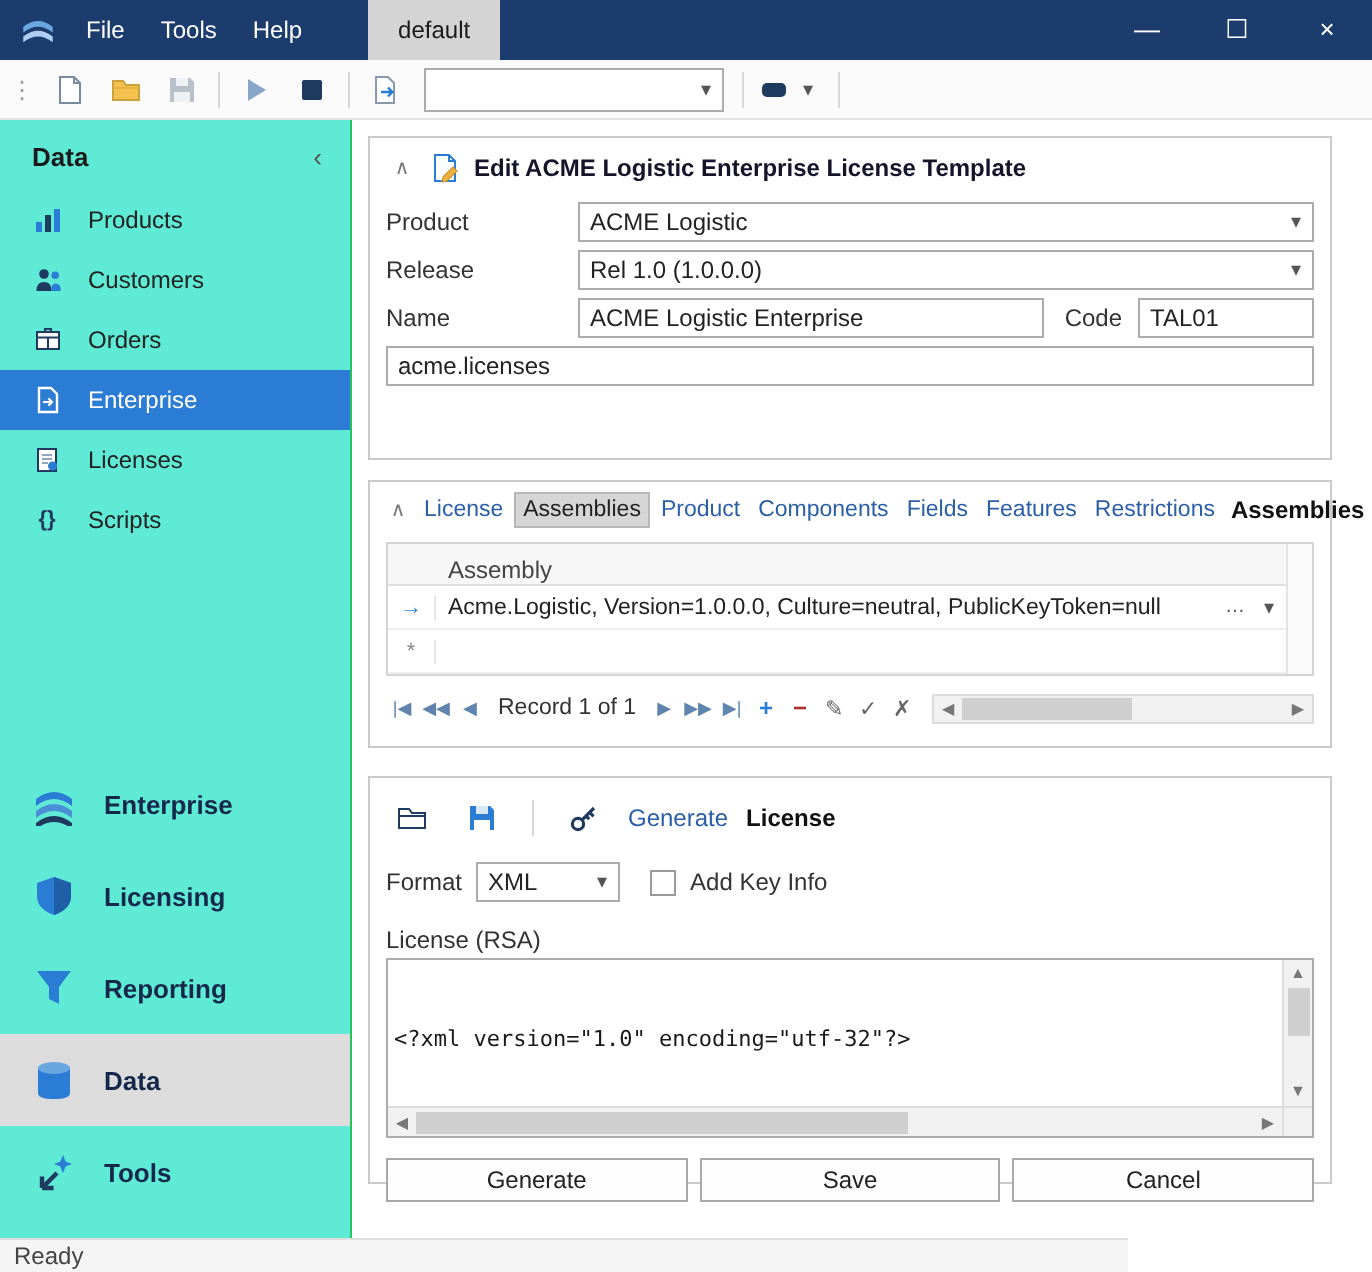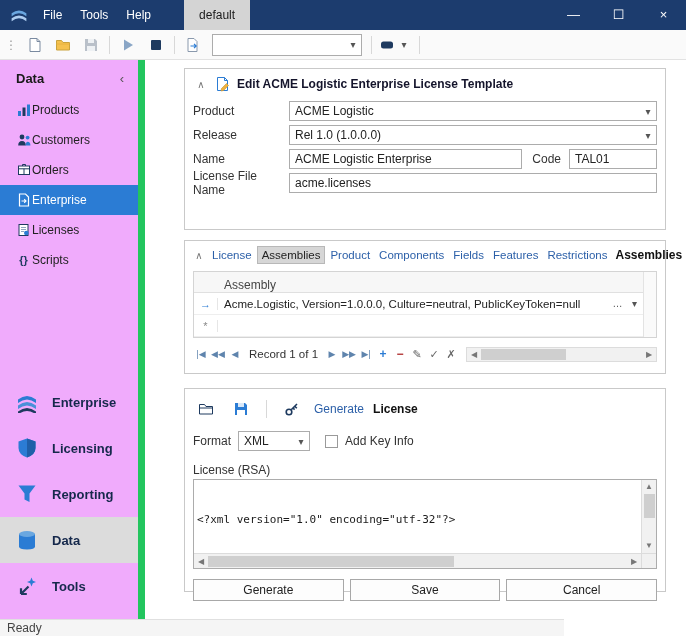--- a/index.html
+++ b/index.html
@@ -19,25 +19,25 @@
   .toolbar{position:absolute;left:0;top:30px;width:686px;height:30px;background:#fafafa;border-bottom:1px solid #e2e2e2;display:flex;align-items:center;padding:0 4px;gap:2px}
   .grip{color:#9a9a9a;padding:0 3px 0 1px}
   .tb-btn{width:26px;height:24px;display:flex;align-items:center;justify-content:center}
   .tb-sep{width:1px;height:18px;background:#d8d8d8;margin:0 3px}
   .tb-combo{width:150px;height:22px;border:1px solid #acacac;background:#fff;display:flex;align-items:center;margin:0 4px}
   .tb-combo input{flex:1;border:0;outline:0;height:100%;padding:0 4px;font:inherit;min-width:0}
   .combo-arrow{width:16px;text-align:center;color:#555;font-size:10px;flex:none}
   .tb-drop{display:flex;align-items:center;padding:0 2px;gap:1px}
 
   
-  .sidebar{position:absolute;left:0;top:60px;width:145px;height:559px;background:#f0abfc;border-right:7px solid #22c55e}
+  .sidebar{position:absolute;left:0;top:60px;width:176px;height:559px;background:#5eead4;border-right:1px solid #22c55e}
   .side-header{display:flex;align-items:center;justify-content:space-between;padding:11px 14px 9px 16px}
   .side-header .t{font-weight:bold;font-size:13px;color:#1a1a1a}
   .side-header .c{color:#555;font-size:13px}
-  .nav-item{display:flex;align-items:center;gap:1px;height:30px;padding-left:16px;color:#222}
+  .nav-item{display:flex;align-items:center;gap:13px;height:30px;padding-left:16px;color:#222}
   .nav-item.selected{background:#2b7cd4;color:#fff}
   .nav-icn{width:15px;flex:none;display:flex;justify-content:center}
   .glyph-icn{font-weight:bold;color:#1e3a5f;font-size:11px}
   .modules{position:absolute;left:0;bottom:10px;width:100%}
   .module{display:flex;align-items:center;gap:13px;height:46px;padding-left:15px}
   .module .micn{width:24px;flex:none;display:flex;justify-content:center}
   .module .lbl{font-weight:bold;font-size:13px;color:#15284b}
   .module.selected{background:#dcdcdc}
 
   
@@ -328,21 +328,20 @@
       <span class="flabel">Name</span>
       <span class="tinput">
         <input value="ACME Logistic Enterprise" style="">
       </span>
       <span class="code-lbl">Code</span>
       <span class="tinput code-input">
         <input value="TAL01" style="">
       </span>
     </div>
     <div class="frow">
-      <span class="flabel">License File Name</span>
       <span class="tinput">
         <input value="acme.licenses" style="">
       </span>
     </div>
   </div>
 </div>
 
 <div class="panel" id="panel-tabs">
   <div class="tabs-bar">
     <span class="chev">∧</span>

